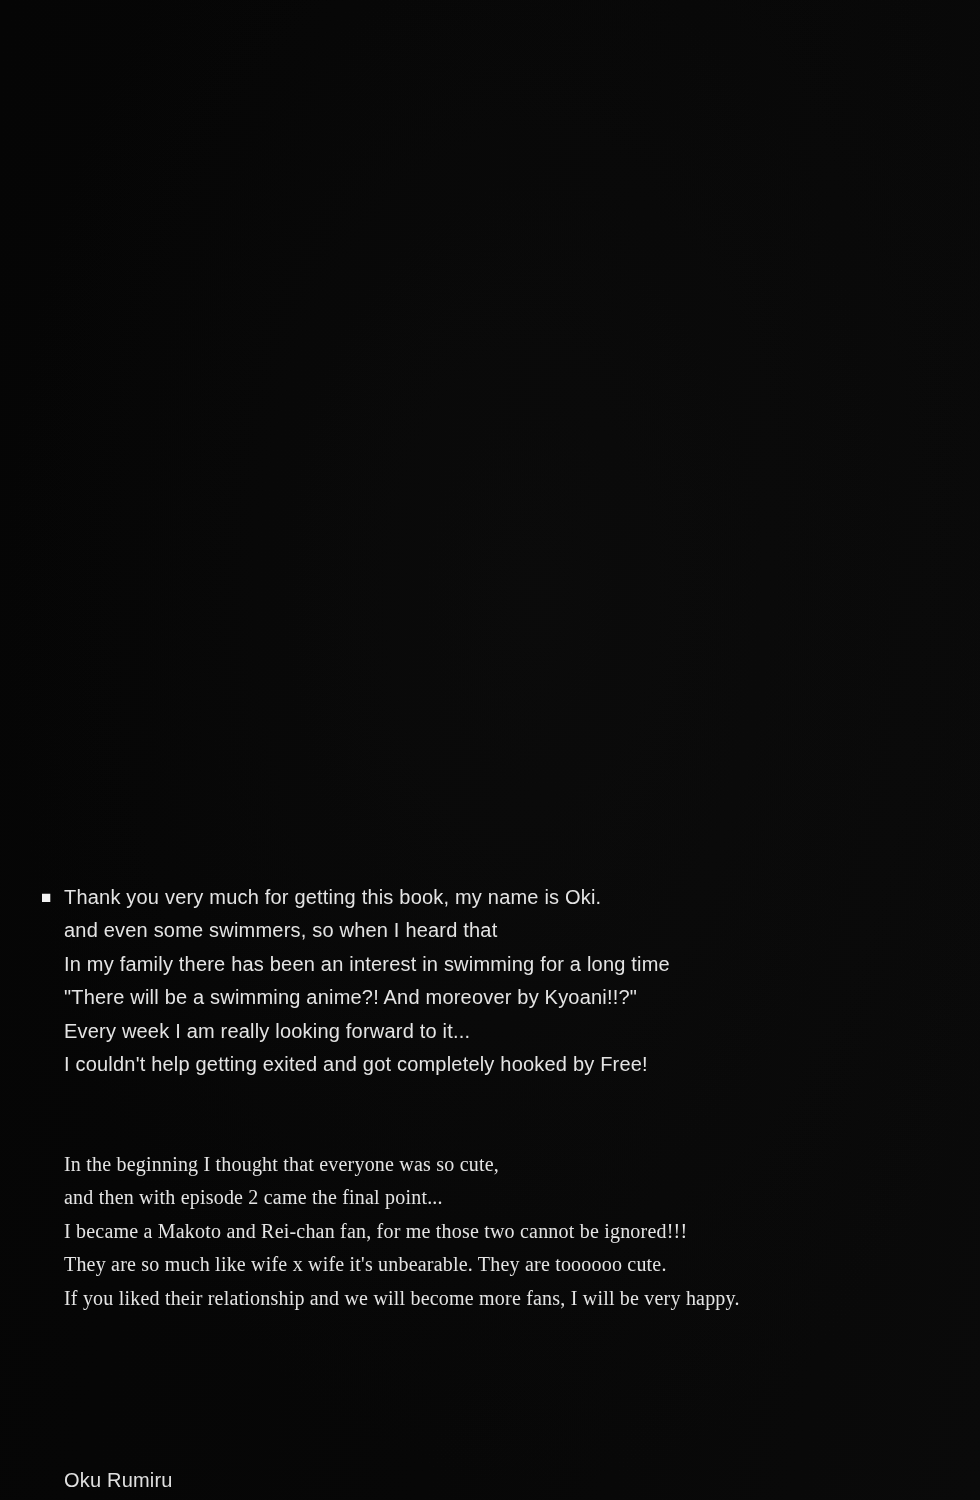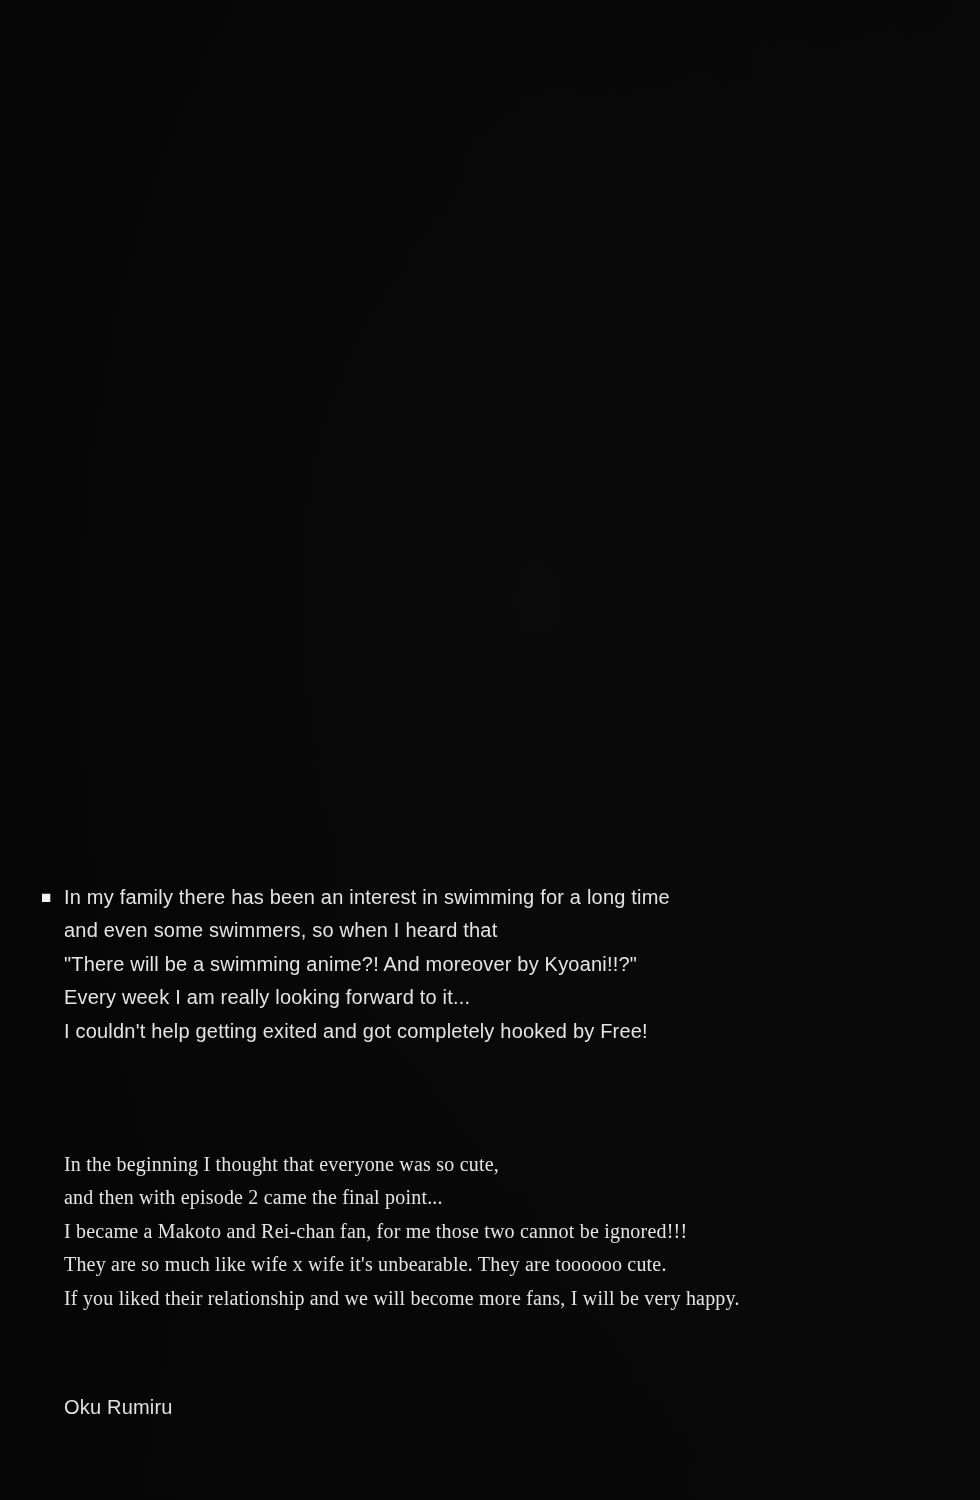--- a/index.html
+++ b/index.html
@@ -38,37 +38,38 @@
     position: absolute;
     left: -23px;
     top: 8px;
     font-size: 17px;
     line-height: 17px;
     color: #f2f2f2;
   }
   .signature {
     position: absolute;
     left: 64px;
-    top: 1391px;
+    top: 1464px;
     font-size: 20px;
     line-height: 33.4px;
     letter-spacing: 0.2px;
     color: #e0e0e0;
     white-space: nowrap;
   }
 </style>
 </head>
 <body>
 
 <div class="page">
 
   <div class="text-block block-1">
     <span class="bullet">■</span>
+    <div>Thank you very much for getting this book, my name is Oki.</div>
+    <div>and even some swimmers, so when I heard that</div>
     <div>In my family there has been an interest in swimming for a long time</div>
-    <div>and even some swimmers, so when I heard that</div>
     <div>"There will be a swimming anime?! And moreover by Kyoani!!?"</div>
     <div>Every week I am really looking forward to it...</div>
     <div>I couldn't help getting exited and got completely hooked by Free!</div>
   </div>
 
   <div class="text-block block-2">
     <div>In the beginning I thought that everyone was so cute,</div>
     <div>and then with episode 2 came the final point...</div>
     <div>I became a Makoto and Rei-chan fan, for me those two cannot be ignored!!!</div>
     <div>They are so much like wife x wife it's unbearable. They are toooooo cute.</div>

